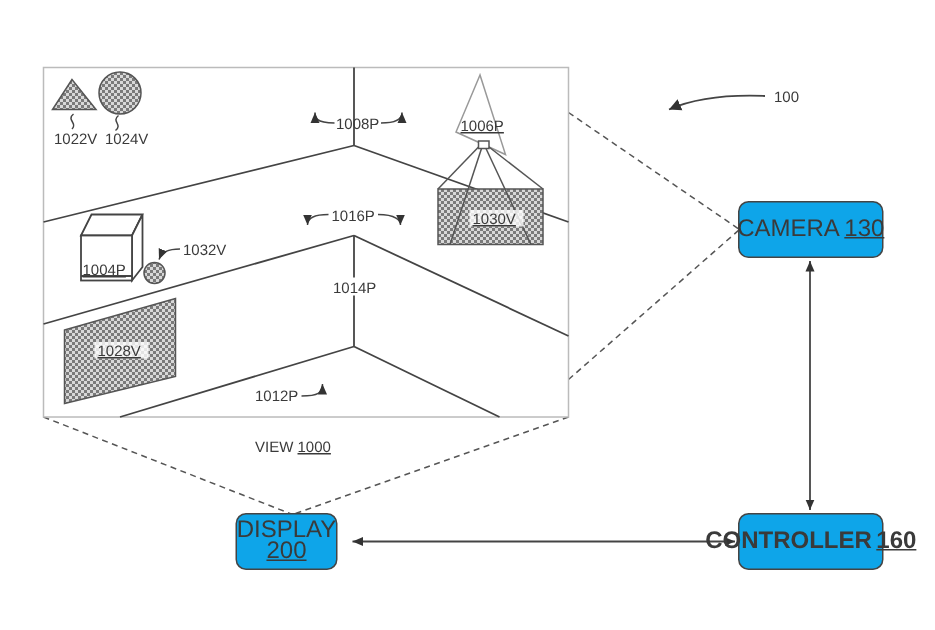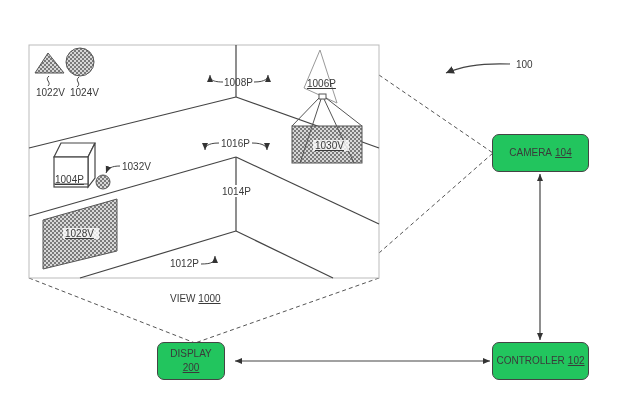--- a/index.html
+++ b/index.html
@@ -1,22 +1,22 @@
 <!DOCTYPE html>
 <html><head>
   <meta charset="utf-8">
   <style>
     html, body { margin: 0; padding: 0; background: #ffffff; }
     body { width: 623px; height: 420px; position: relative; overflow: hidden;
            font-family: "Liberation Sans", sans-serif; color: #333; }
     svg { position: absolute; left: 0; top: 0; }
     .lbl { font-family: "Liberation Sans", sans-serif; font-size: 10px; fill: #3a3a3a; }
-    .box { position: absolute; border: 1.6px solid #444; border-radius: 7px; background: #22c55e;
+    .box { position: absolute; border: 1.6px solid #444; border-radius: 7px; background: #0ea5e9;
            display: flex; flex-direction: column; align-items: center; justify-content: center;
-           font-size: 10px; color: #3a3a3a; line-height: 14px; box-sizing: border-box; }
+           font-size: 16px; color: #3a3a3a; line-height: 14px; box-sizing: border-box; }
     .u { text-decoration: underline; }
     .view-title { position: absolute; left: 170px; top: 293px; font-size: 10px; color: #3a3a3a; }
   </style>
 </head>
 <body>
 
 <svg width="623" height="420" viewBox="0 0 623 420">
   <defs>
     <pattern id="chk" width="4" height="4" patternUnits="userSpaceOnUse">
       <rect width="4" height="4" fill="#d8d8d8"></rect>
@@ -113,24 +113,24 @@
   <line x1="235" y1="361" x2="490" y2="361" stroke="#444" stroke-width="1.2" marker-start="url(#ah)" marker-end="url(#ah)"></line>
 </svg>
 
 <div class="view-title">
   <span>VIEW</span>
   <span class="u">1000</span>
 </div>
 
 <div class="box" style="left:492px; top:134px; width:97px; height:38px; flex-direction:row; gap:3px;">
   <span>CAMERA</span>
-  <span class="u">104</span>
+  <span class="u">130</span>
 </div>
 
-<div class="box" style="left:492px; top:342px; width:97px; height:38px; flex-direction:row; gap:3px;">
+<div class="box" style="left:492px; top:342px; width:97px; height:38px; flex-direction:row; gap:3px;font-weight:bold;">
   <span>CONTROLLER</span>
-  <span class="u">102</span>
+  <span class="u">160</span>
 </div>
 
 <div class="box" style="left:157px; top:342px; width:68px; height:38px;">
   <span>DISPLAY</span>
   <span class="u">200</span>
 </div>
 
 </body></html>

